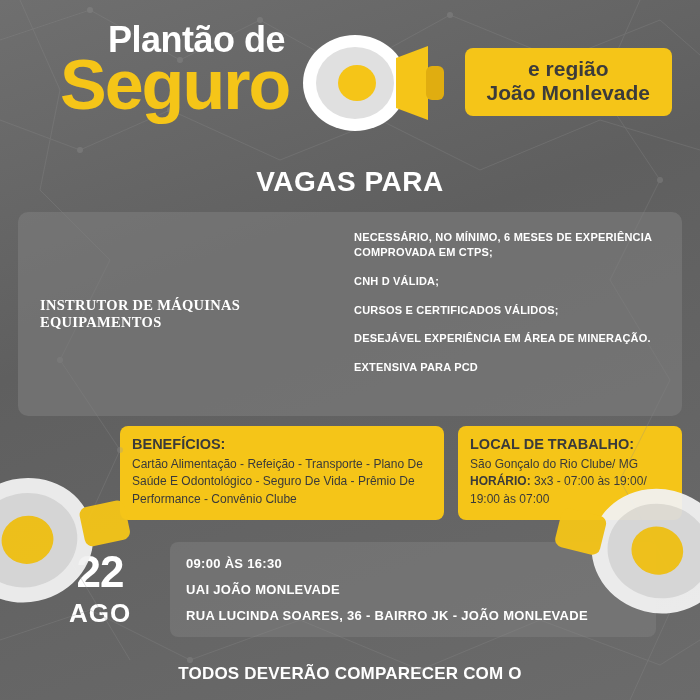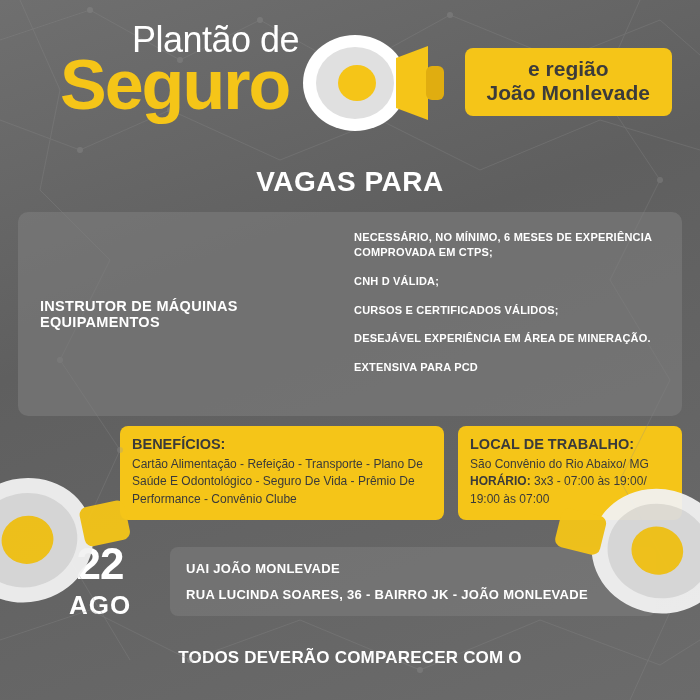--- a/index.html
+++ b/index.html
@@ -43,25 +43,25 @@
     height: 120px;
   }
   .title-block {
     position: absolute;
     left: 60px;
     top: 22px;
     width: 360px;
   }
   .title-line1 {
     font-size: 36px;
-    font-weight: normal;
+    font-weight: bold;
     color: #ffffff;
     letter-spacing: -0.5px;
     line-height: 1;
-    margin-left: 72px;
+    margin-left: 48px;
   }
   .title-line2 {
     font-size: 70px;
     font-weight: bold;
     color: #f5c518;
     line-height: 0.95;
     letter-spacing: -2px;
     margin-top: -6px;
   }
   .mega-icon {
@@ -105,20 +105,21 @@
   .job-title {
     width: 320px;
     display: flex;
     align-items: center;
     color: #ffffff;
     font-size: 14.5px;
     font-weight: bold;
     letter-spacing: 0.3px;
     padding-left: 6px;
     box-sizing: border-box;
+    font-family: Liberation Serif, serif;
   }
   .req-list {
     flex: 1;
     padding-left: 8px;
   }
   .req-list li {
     list-style: none;
     color: #ffffff;
     font-size: 11px;
     font-weight: bold;
@@ -286,31 +287,32 @@
     </ul>
   </div>
 
   <div class="yellow-row">
     <div class="ybox benefits">
       <h4>BENEFÍCIOS:</h4>
       <p>Cartão Alimentação - Refeição - Transporte - Plano De Saúde E Odontológico - Seguro De Vida - Prêmio De Performance - Convênio Clube</p>
     </div>
     <div class="ybox local">
       <h4>LOCAL DE TRABALHO:</h4>
-      <p>São Convênio do Rio Abaixo/ MG</p>
+      <p>São Gonçalo do Rio Clube/ MG</p>
       <p><span class="hour-label">HORÁRIO:</span> <span>3x3 - 07:00 às 19:00/ 19:00 às 07:00</span></p>
     </div>
   </div>
 
   <div class="date-row">
     <div class="date-box">
       <div class="date-day">22</div>
       <div class="date-month">AGO</div>
     </div>
     <div class="addr-box">
+      <div>09:00 ÀS 16:30</div>
       <div>UAI JOÃO MONLEVADE</div>
       <div>RUA  LUCINDA SOARES, 36 - BAIRRO JK - JOÃO MONLEVADE</div>
     </div>
   </div>
 
   <div class="notice">
     <div>TODOS DEVERÃO COMPARECER COM O</div>
 
   </div>
 

